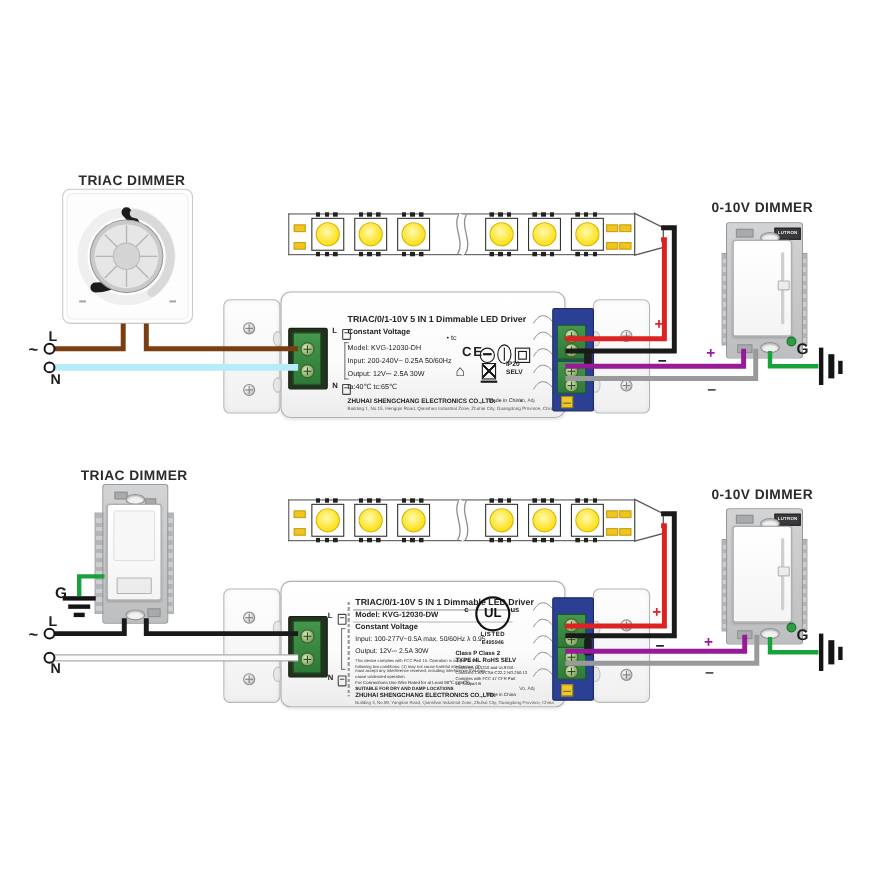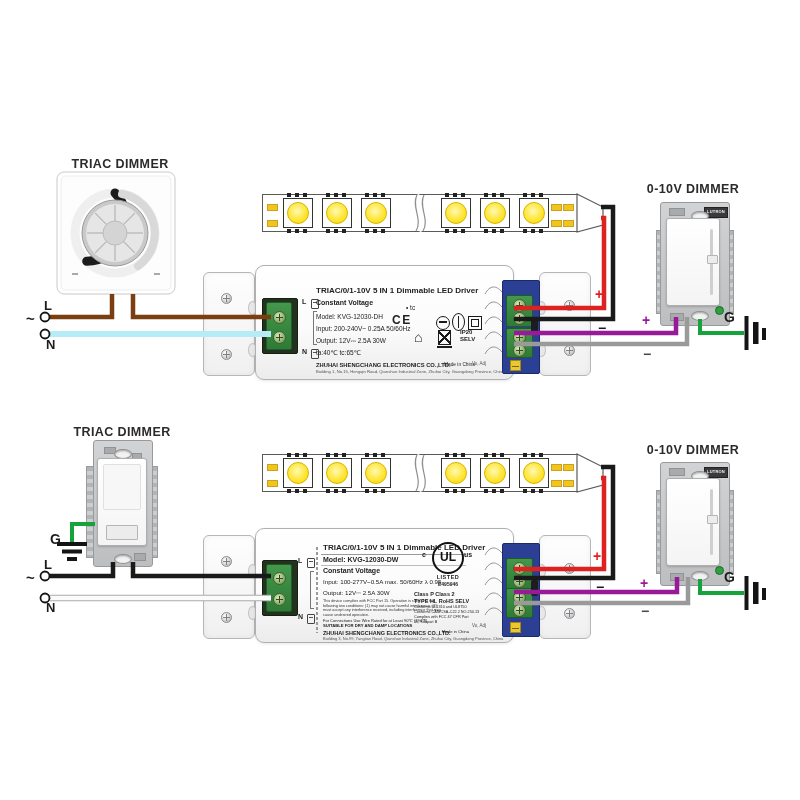--- a/index.html
+++ b/index.html
@@ -141,21 +141,21 @@
     <div class="brace" style="left:57px;top:45px;height:34px"></div>
     <div class="dtext b" style="left:46px;top:82px;font-size:7px">N</div>
     <div class="plug" style="left:55px;top:83px"></div>
     <div class="dtext b" style="left:60px;top:20px;font-size:8px">TRIAC/0/1-10V 5 IN 1 Dimmable LED Driver</div>
     <div class="dtext b" style="left:60px;top:33px;font-size:7px">Constant Voltage</div>
     <div class="dtext" style="left:150px;top:38px;font-size:6.5px">• tc</div>
     <div class="dtext" style="left:60px;top:47px;font-size:6.5px">Model: KVG-12030-DH</div>
     <div class="dtext" style="left:60px;top:59px;font-size:6.5px">Input: 200-240V~ 0.25A  50/60Hz</div>
     <div class="dtext" style="left:60px;top:71px;font-size:6.5px">Output: 12V⎓ 2.5A  30W</div>
     <div class="dtext" style="left:60px;top:83px;font-size:6.5px">ta:40℃  tc:65℃</div>
-    <div class="dtext b" style="left:136px;top:48px;font-size:12px;letter-spacing:1.5px">CE</div>
+    <div class="dtext b" style="left:164px;top:48px;font-size:12px;letter-spacing:1.5px">CE</div>
     <div class="icn-circle" style="left:180px;top:50px"></div>
     <div class="icn-oval" style="left:196px;top:47px"></div>
     <div class="icn-sq" style="left:212px;top:50px"></div>
     <div class="icn-house" style="left:158px;top:64px">⌂</div>
     <div class="icn-bin" style="left:182px;top:64px"></div>
     <div class="dtext b" style="left:204px;top:63px;font-size:6px">IP20</div>
     <div class="dtext b" style="left:204px;top:70px;font-size:6px">SELV</div>
     <div class="dtext b" style="left:60px;top:96px;font-size:5.8px">ZHUHAI  SHENGCHANG ELECTRONICS CO.,LTD.</div>
     <div class="dtext" style="left:188px;top:96px;font-size:4.8px">Made in China</div>
     <div class="dtext" style="left:60px;top:104px;font-size:4.2px;color:#555">Building 1, No.15, Hengqin Road, Qianshan Industrial Zone, Zhuhai City, Guangdong Province, China</div>

